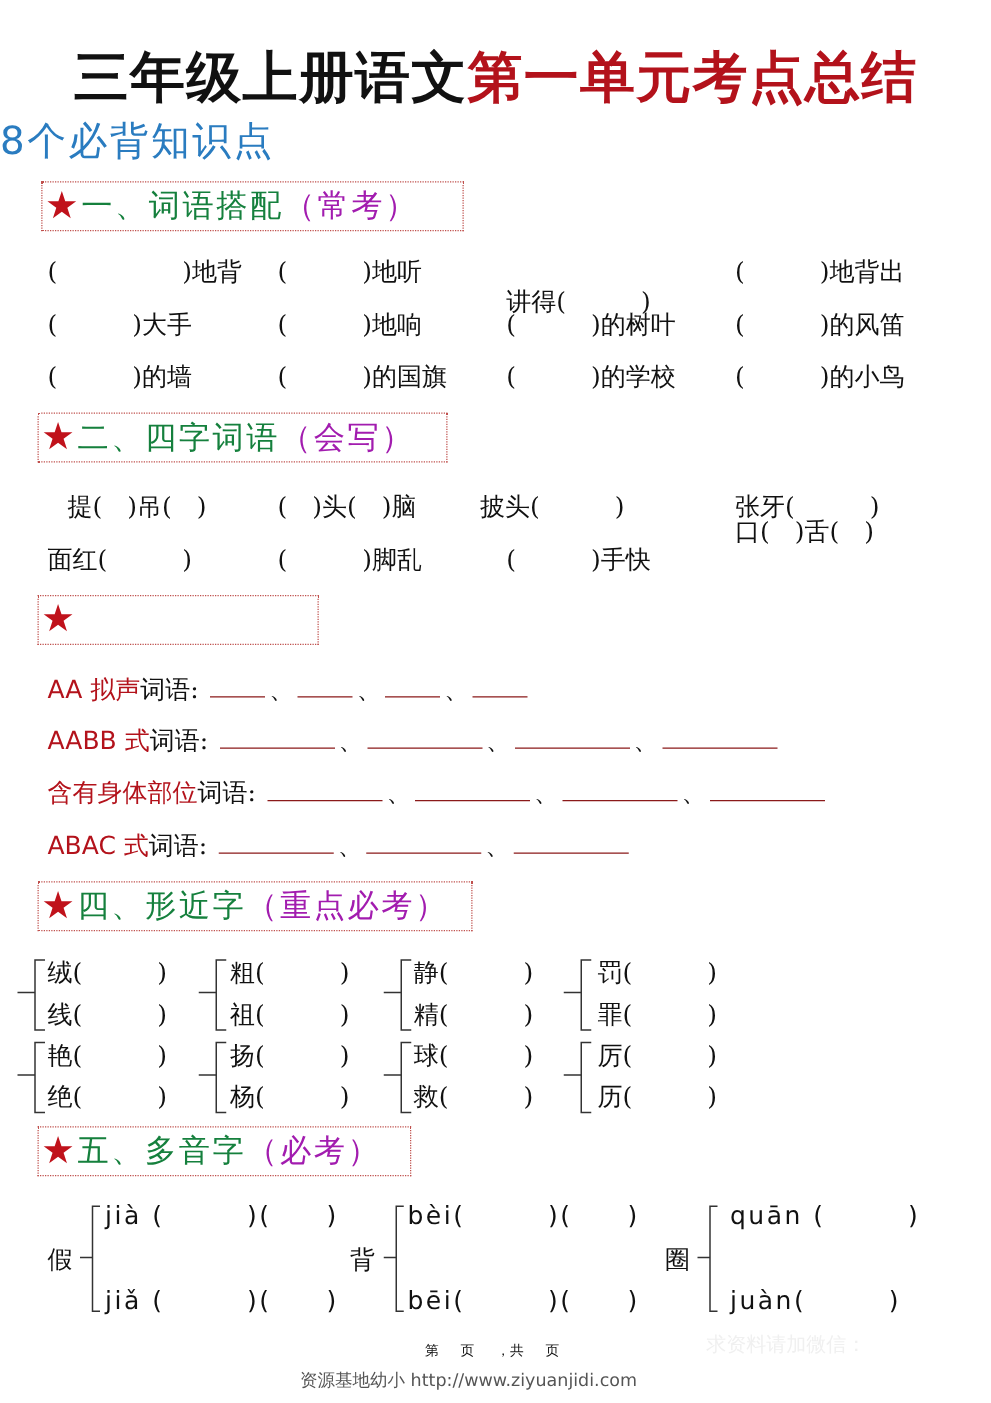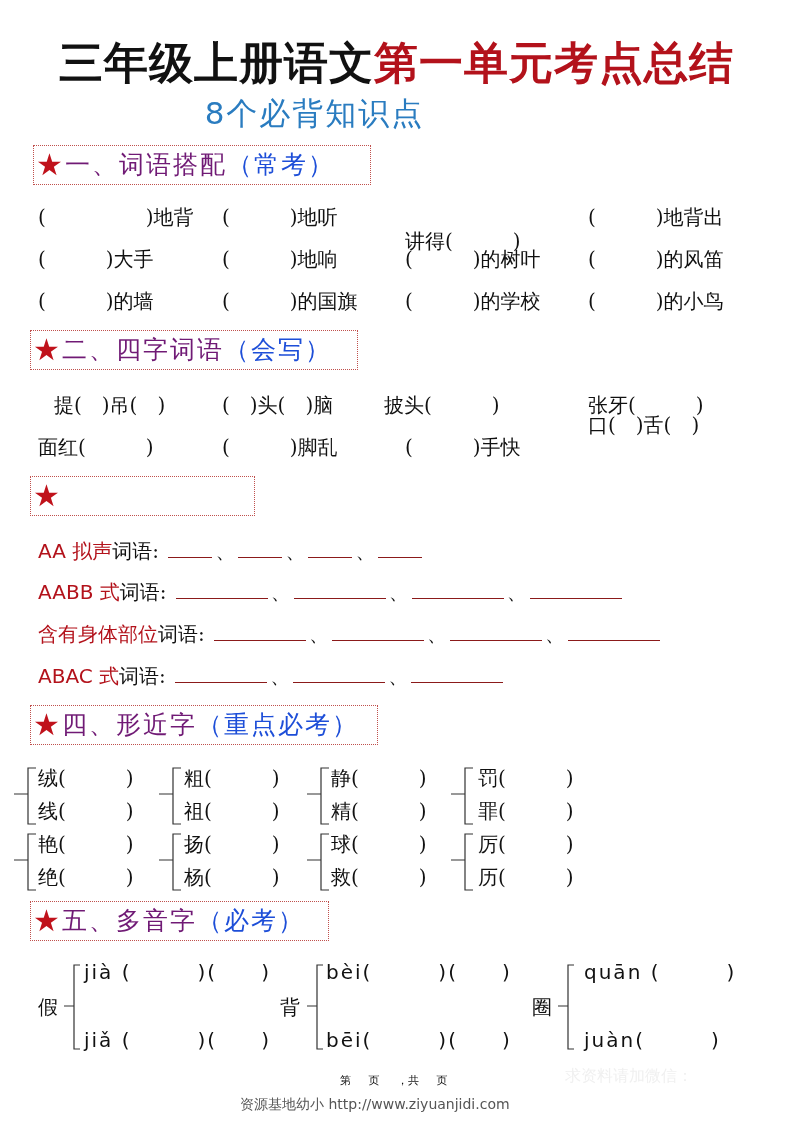--- a/index.html
+++ b/index.html
@@ -12,35 +12,35 @@
 
   
   .title {
     top: 36px; left: 0; width: 793px; text-align: center;
     font-size: 44px; font-weight: bold; letter-spacing: 1px; line-height: 54px;
     font-family: "DejaVu Serif", serif;
   }
   .title .black { color: #111; }
   .title .red { color: #b3121b; }
   .subtitle {
-    top: 92px; left: 0; width: 629px; text-align: center;
+    top: 92px; left: 0; width: 629px; text-align: left;
     font-size: 31px; color: #2a7cc0; letter-spacing: 2px; line-height: 42px;
     font-family: "DejaVu Sans", sans-serif;
   }
 
   
   .sec {
     border: 1.5px dotted #c0504d; height: 40px; box-sizing: border-box;
     display: flex; align-items: center; padding-left: 2px;
     font-size: 25px; line-height: 38px; letter-spacing: 2px;
     font-family: "DejaVu Serif", serif;
   }
   .sec .star { color: #c0121b; font-size: 30px; margin-right: 2px; letter-spacing: 0; }
-  .sec .blue { color: #701a75; text-align: center; }
-  .sec .red { color: #1d4ed8; }
+  .sec .blue { color: #15803d; text-align: center; }
+  .sec .red { color: #a21caf; }
 
   .row { font-size: 20px; line-height: 26px; color: #111; }
   .red-txt { color: #b3121b; font-family: "DejaVu Sans", sans-serif; }
   .blank {
     display: inline-block; border-bottom: 1.5px solid #8b1a1a;
     height: 18px; vertical-align: baseline; margin: 0 3px;
   }
 
   
   .brace {

